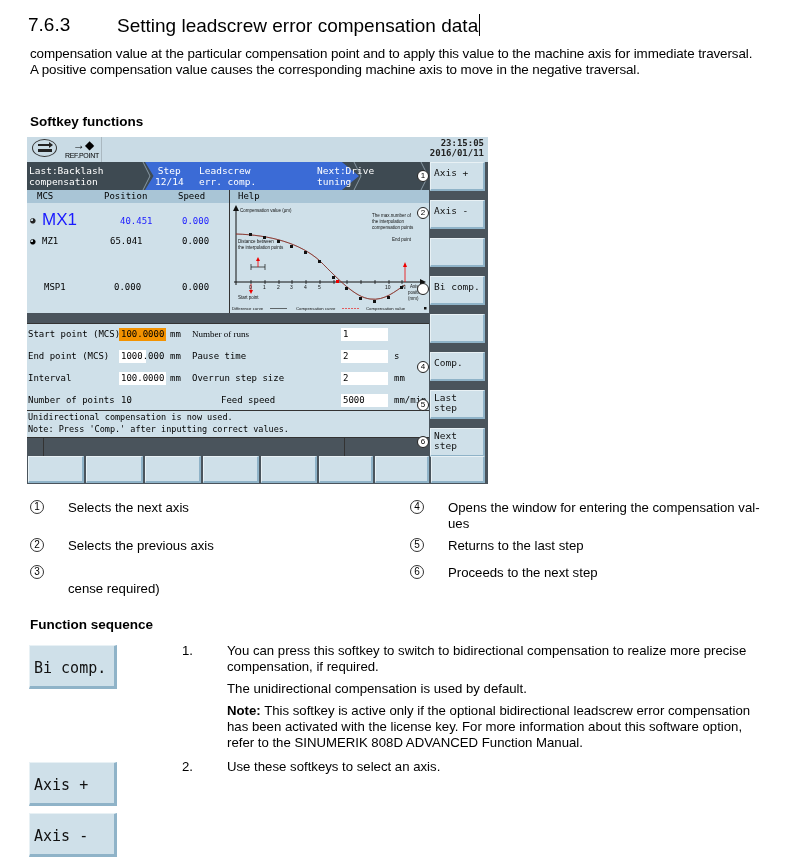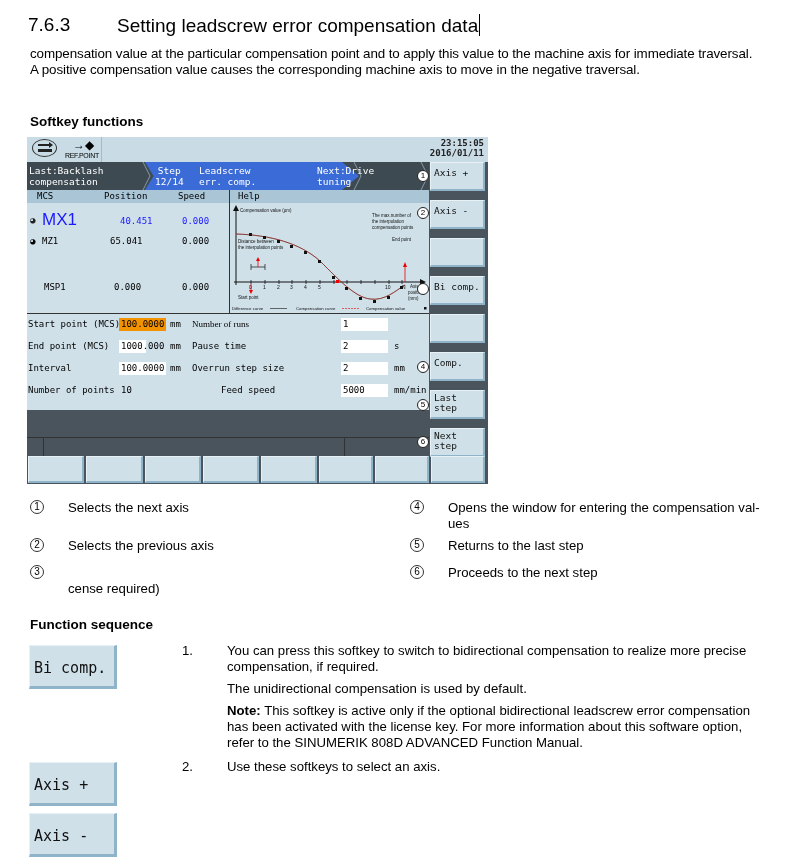--- a/index.html
+++ b/index.html
@@ -35,21 +35,21 @@
 
   .colhead { position:absolute; left:0; top:53px; width:402px; height:13px; background:#a9c5d6; font-size:9px; font-family:"DejaVu Sans Mono", monospace; line-height:13px; }
   .colhead span { position:absolute; top:0; }
   .colhead .divider { position:absolute; left:202px; top:0; width:1px; height:13px; background:#333; }
 
   .axes { position:absolute; left:0; top:66px; width:202px; height:110px; background:#cfe0e9; font-family:"DejaVu Sans Mono", monospace; font-size:9px; }
   .axes .row { position:absolute; left:0; width:202px; height:16px; }
   .axes .bullet { position:absolute; left:3px; font-size:9px; }
   .help { position:absolute; left:202px; top:66px; width:200px; height:110px; background:#cfe0e9; border-left:1px solid #333; }
 
-  .params { position:absolute; left:0; top:176px; width:402px; height:97px; background:#cfe0e9; border-top:1px solid #333; font-family:"DejaVu Sans Mono", monospace; font-size:9px; }
+  .params { position:absolute; left:0; top:186px; width:402px; height:97px; background:#cfe0e9; border-top:1px solid #333; font-family:"DejaVu Sans Mono", monospace; font-size:9px; }
   .params .lbl, .params .val, .params .unit { position:absolute; }
   .params .field { position:absolute; height:13px; line-height:13px; background:#fff; padding-left:2px; }
   .params .field.hl { background:#f39200; }
 
   .msg { position:absolute; left:0; top:273px; width:402px; height:27px; background:#cfe0e9; border-top:1px solid #333; font-family:"DejaVu Sans Mono", monospace; font-size:8.5px; line-height:12px; padding-left:1px; }
   .statusbar { position:absolute; left:0; top:300px; width:402px; height:18px; background:#4a545c; border-top:1px solid #333; }
   .statusbar .seg { position:absolute; top:0; height:18px; border-right:1px solid #333; }
 
   .vsk { position:absolute; left:403px; width:55px; height:29px; background:#cfe0e9; font-family:"DejaVu Sans Mono", monospace; font-size:9.5px; color:#111;
          border-top:1px solid #e8f1f5; border-left:1px solid #e8f1f5; border-right:2px solid #8fb3c8; border-bottom:2px solid #8fb3c8; padding:5px 0 0 3px; line-height:10px; }
@@ -263,20 +263,24 @@
 
     <span class="lbl" style="left:165px; top:49px;">Overrun step size</span>
     <span class="field" style="left:314px; top:48px; width:47px;">2</span>
     <span class="unit" style="left:367px; top:49px;">mm</span>
 
     <span class="lbl" style="left:194px; top:71px;">Feed speed</span>
     <span class="field" style="left:314px; top:70px; width:47px;">5000</span>
     <span class="unit" style="left:367px; top:71px;">mm/min</span>
   </div>
 
+  <div class="msg">
+    <div>Unidirectional compensation is now used.</div>
+    <div>Note: Press 'Comp.' after inputting correct values.</div>
+  </div>
 
   <div class="statusbar">
     <div class="seg" style="left:0; width:17px;"></div>
     <div class="seg" style="left:17px; width:301px;"></div>
   </div>
 
   <div class="vsk" style="top:25px;"><span>Axis +</span></div>
   <div class="vsk" style="top:63px;"><span>Axis -</span></div>
   <div class="vsk" style="top:101px;"></div>
   <div class="vsk" style="top:139px;"><span>Bi comp.</span></div>

